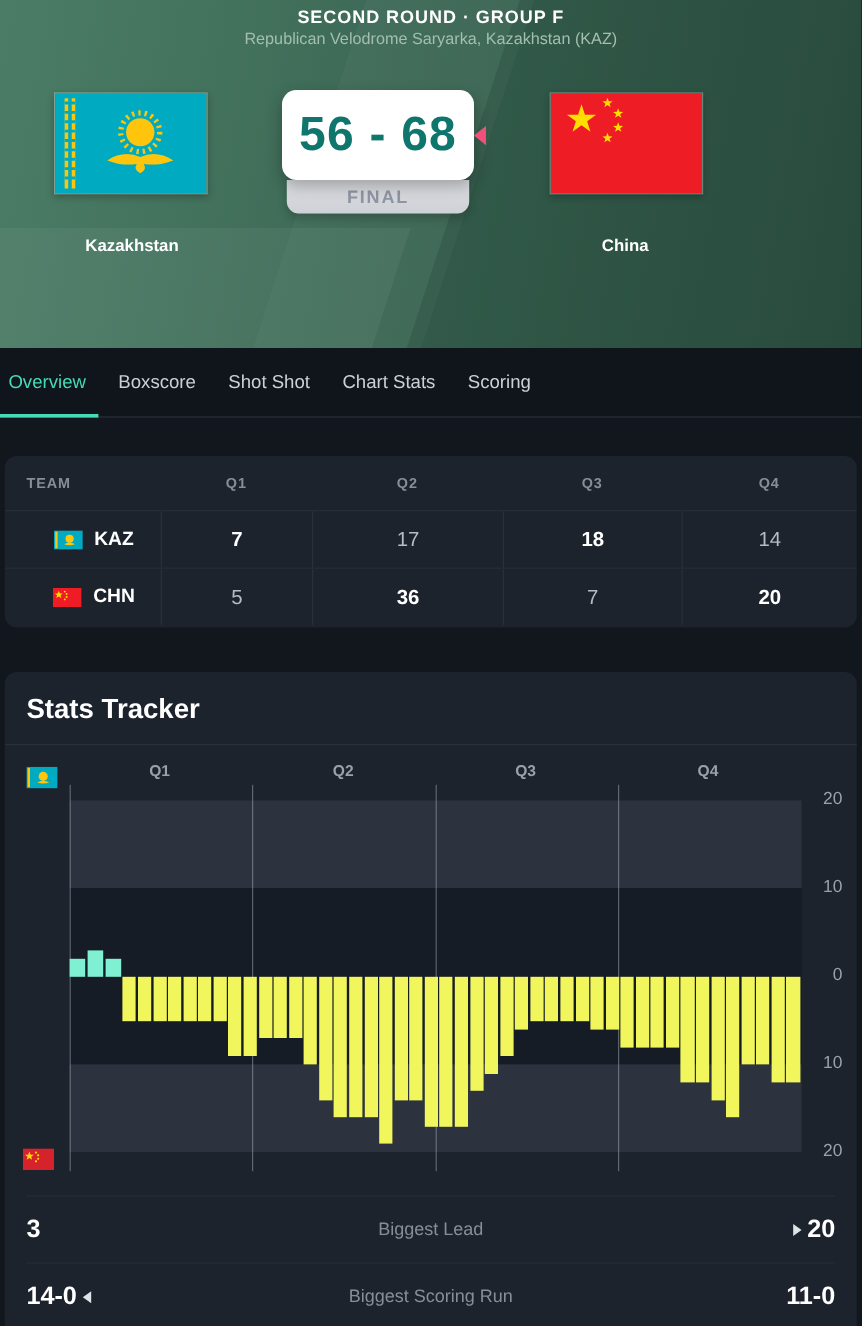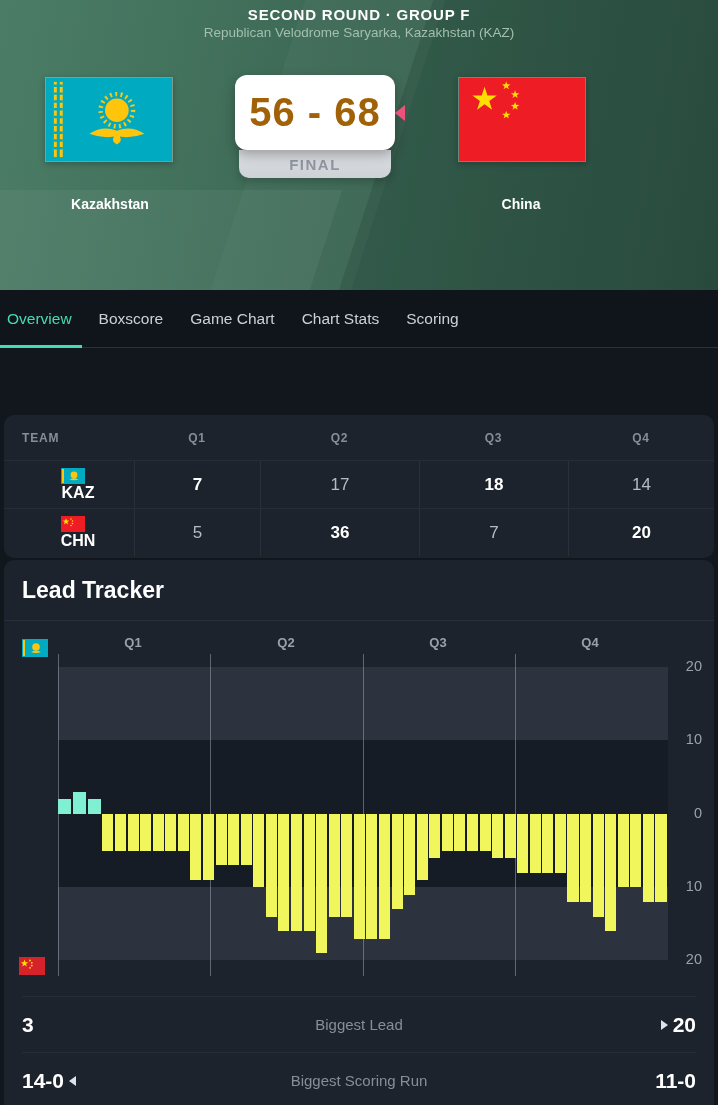--- a/index.html
+++ b/index.html
@@ -24,45 +24,45 @@
     border:1px solid rgba(255,255,255,0.3); box-shadow:0 2px 6px rgba(0,0,0,0.25); }
   .flag-lg svg { display:block; width:100%; height:100%; }
   .flag-kaz-lg { left:45px; } .flag-chn-lg { left:458px; }
   .team-name { position:absolute; top:196px; width:220px; text-align:center;
     color:#fff; font-size:14px; font-weight:bold; }
   .team-name.home { left:0px; } .team-name.away { left:411px; }
   .scorebox { position:absolute; left:235px; top:75px; width:160px; }
   .score-main { position:relative; background:#fff; border-radius:12px; height:75px; z-index:2;
     display:flex; align-items:center; justify-content:center;
     box-shadow:0 5px 12px rgba(0,0,0,0.28); }
-  .score-text { color:#a16207; font-size:40px; font-weight:800; letter-spacing:1px; }
+  .score-text { color:#0f766e; font-size:40px; font-weight:800; letter-spacing:1px; }
   .winner-marker { position:absolute; right:-10px; top:30px; width:0; height:0; z-index:1;
     border-top:8px solid transparent; border-bottom:8px solid transparent; }
   .score-status { position:relative; margin:0 4px; height:28px; border-radius:0 0 10px 10px;
     background:linear-gradient(#dcdee2,#ced1d6); display:flex; align-items:center; justify-content:center;
     box-shadow:0 4px 8px rgba(0,0,0,0.2); }
   .score-status span { color:#8f96a2; font-size:15px; font-weight:bold; letter-spacing:1.5px; }
 
   
   .tabbar { position:absolute; left:0; top:290px; width:718px; height:58px; background:#10141b;
     display:flex; align-items:center; padding-left:7px; border-bottom:1px solid #2b313a; }
   .tab { color:#ccd1d8; font-size:15.5px; margin-right:27px; cursor:pointer; white-space:nowrap; }
   .tab.active { color:#45dbb6; }
   .tab-underline { position:absolute; left:0; bottom:-1px; width:82px; height:3px; background:#45dbb6; }
 
   
-  .qtable { position:absolute; left:4px; top:415px; width:710px; height:143px;
+  .qtable { position:absolute; left:4px; top:380px; width:710px; height:143px;
     background:#1d232d; border-radius:10px; overflow:hidden; }
   .qrow { display:grid; grid-template-columns:130px 126px 159px 149px 146px; align-items:center; }
   .qrow.head { height:45px; }
   .qrow.body { height:48px; border-top:1px solid #272d37; }
   .qcell { text-align:center; font-size:17px; color:#b6bcc4; }
   .qrow.body .qcell { border-left:1px solid #2a303b; height:100%; display:flex; align-items:center; justify-content:center; }
   .qcell.bold { color:#fff; font-weight:bold; }
-  .qcell.team { text-align:left; padding-left:18px; border-left:none !important; justify-content:flex-start;flex-direction:column; }
+  .qcell.team { text-align:left; padding-left:18px; border-left:none !important; justify-content:flex-start; }
   .qhead { font-size:12px; font-weight:bold; color:#868e99; letter-spacing:.8px; text-align:center; }
   .qhead.team { text-align:left; padding-left:18px; }
   .chip { width:24px; height:16px; margin-right:10px; flex:0 0 auto; }
   .chip svg { display:block; width:100%; height:100%; }
   .team-code { color:#fff; font-size:16px; font-weight:bold; }
 
   
   .lead-card { position:absolute; left:4px; top:560px; width:710px; height:560px;
     background:#1d232d; border-radius:10px 10px 0 0; }
   .lead-title { padding:17px 18px 16px 18px; color:#fff; font-size:23px; font-weight:bold; }
@@ -144,21 +144,21 @@
       </div>
     </div>
 
     <div class="team-name home">Kazakhstan</div>
     <div class="team-name away">China</div>
   </div>
 
   <div class="tabbar">
     <span class="tab active">Overview</span>
     <span class="tab">Boxscore</span>
-    <span class="tab">Game Chart</span>
+    <span class="tab">Shot Shot</span>
     <span class="tab">Chart Stats</span>
     <span class="tab">Scoring</span>
     <div class="tab-underline"></div>
   </div>
 
   <div class="qtable">
     <div class="qrow head">
       <div class="qhead team">TEAM</div>
       <div class="qhead">Q1</div>
       <div class="qhead">Q2</div>
@@ -197,21 +197,21 @@
         <span class="team-code">CHN</span>
       </div>
       <div class="qcell">5</div>
       <div class="qcell bold">36</div>
       <div class="qcell">7</div>
       <div class="qcell bold">20</div>
     </div>
   </div>
 
   <div class="lead-card">
-    <div class="lead-title">Lead Tracker</div>
+    <div class="lead-title">Stats Tracker</div>
     <div class="lead-divider"></div>
 
     <div class="chart">
 
       <div class="band light" style="top:46px; height:73px;"></div>
       <div class="band dark" style="top:119px; height:147px;"></div>
       <div class="band light" style="top:266px; height:73px;"></div>
 
       <div class="gridline" style="left:54px;"></div>
       <div class="gridline" style="left:206px;"></div>

